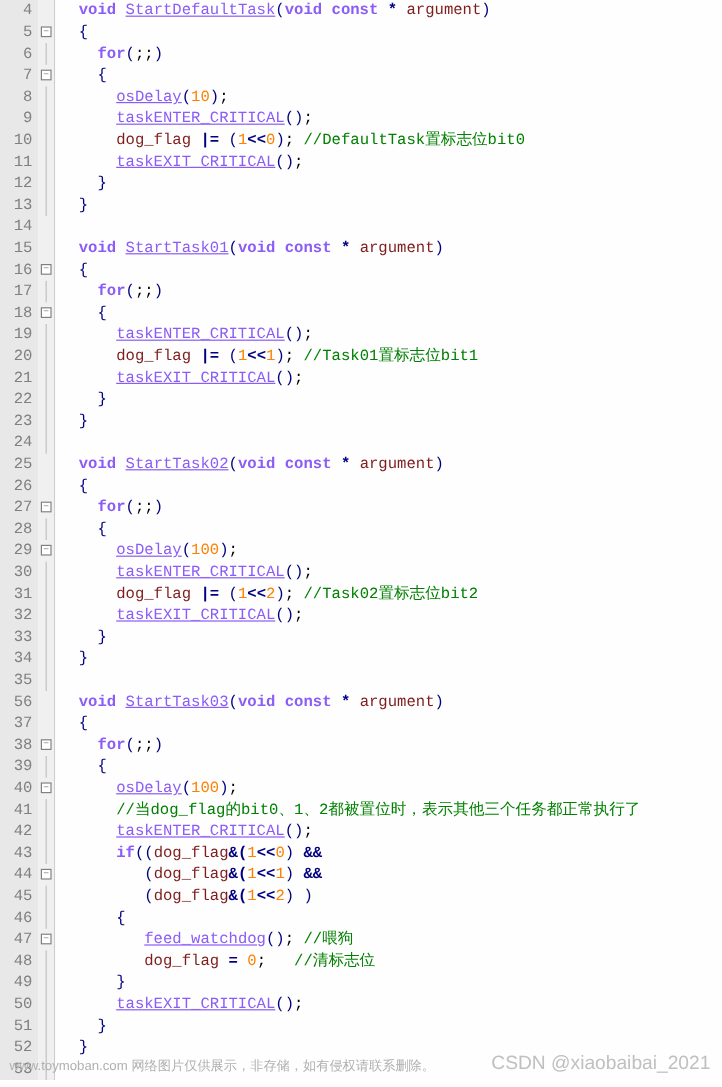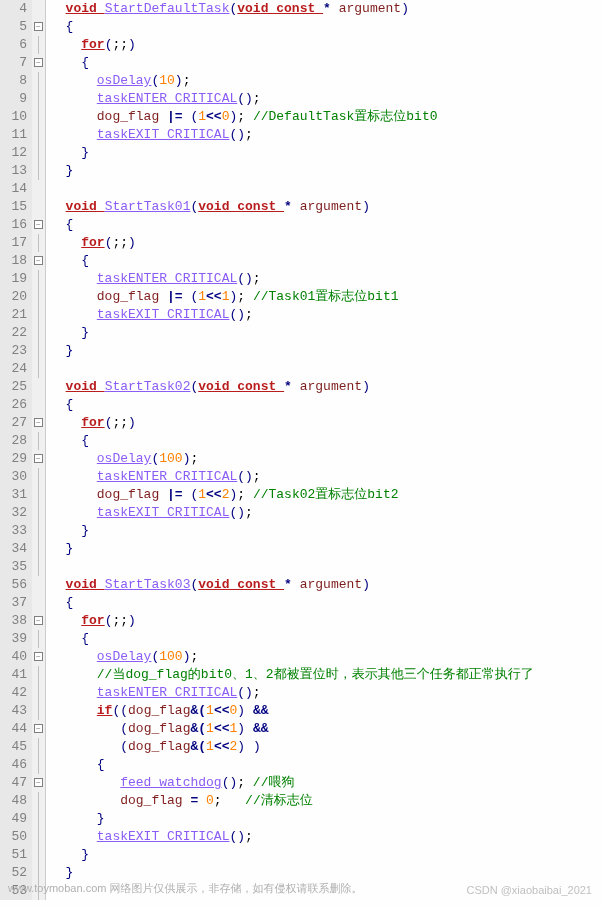--- a/index.html
+++ b/index.html
@@ -65,42 +65,42 @@
     .code-area {
       flex: 1;
       padding-left: 4px;
       background: #fefefe;
     }
     .code-line {
       height: 18px;
       line-height: 18px;
       white-space: pre;
     }
-    .kw { color: #b91c1c; font-weight: bold; text-decoration: underline; }
+    .kw { color: #8b5cf6; font-weight: bold; }
     .func { color: #8b5cf6; text-decoration: underline; }
     .num { color: #ff8000; }
     .op { color: #000080; font-weight: bold; }
     .paren { color: #000080; }
     .brace { color: #000080; }
     .comment { color: #008000; }
     .punct { color: #000; }
     .ident { color: #7f1d1d; }
     .watermark {
       position: absolute;
       bottom: 4px;
       left: 8px;
       font-size: 11px;
       color: #b0b0b0;
       font-family: sans-serif;
     }
     .watermark2 {
       position: absolute;
       bottom: 4px;
       right: 10px;
-      font-size: 11px;
+      font-size: 16px;
       color: #c0c0c0;
       font-family: sans-serif;
       margin-left: 40px;
     }
   </style>
 </head>
 <body>
 
 <div class="editor">
   <div class="gutter" id="gutter">

